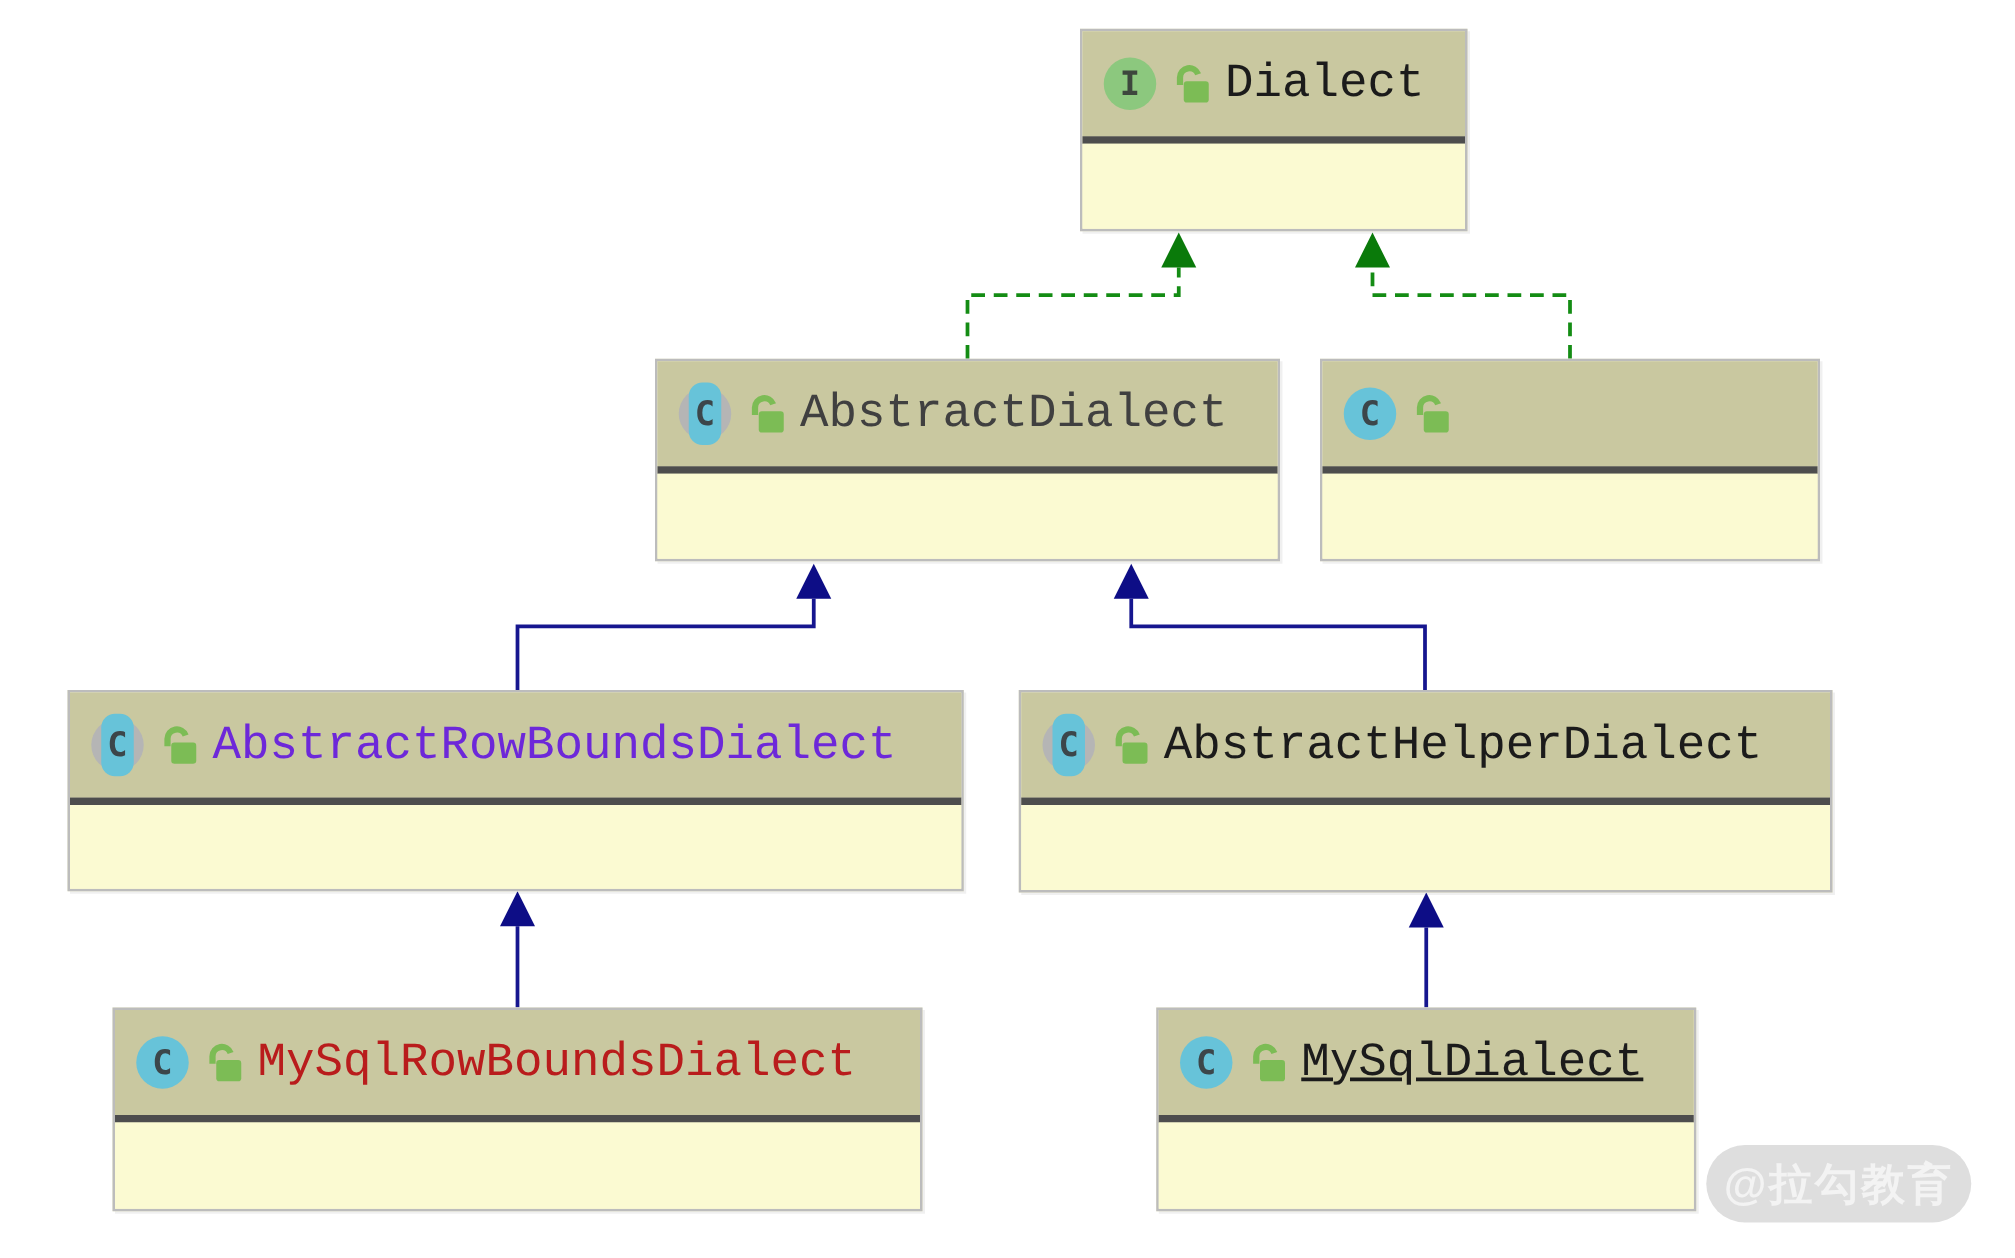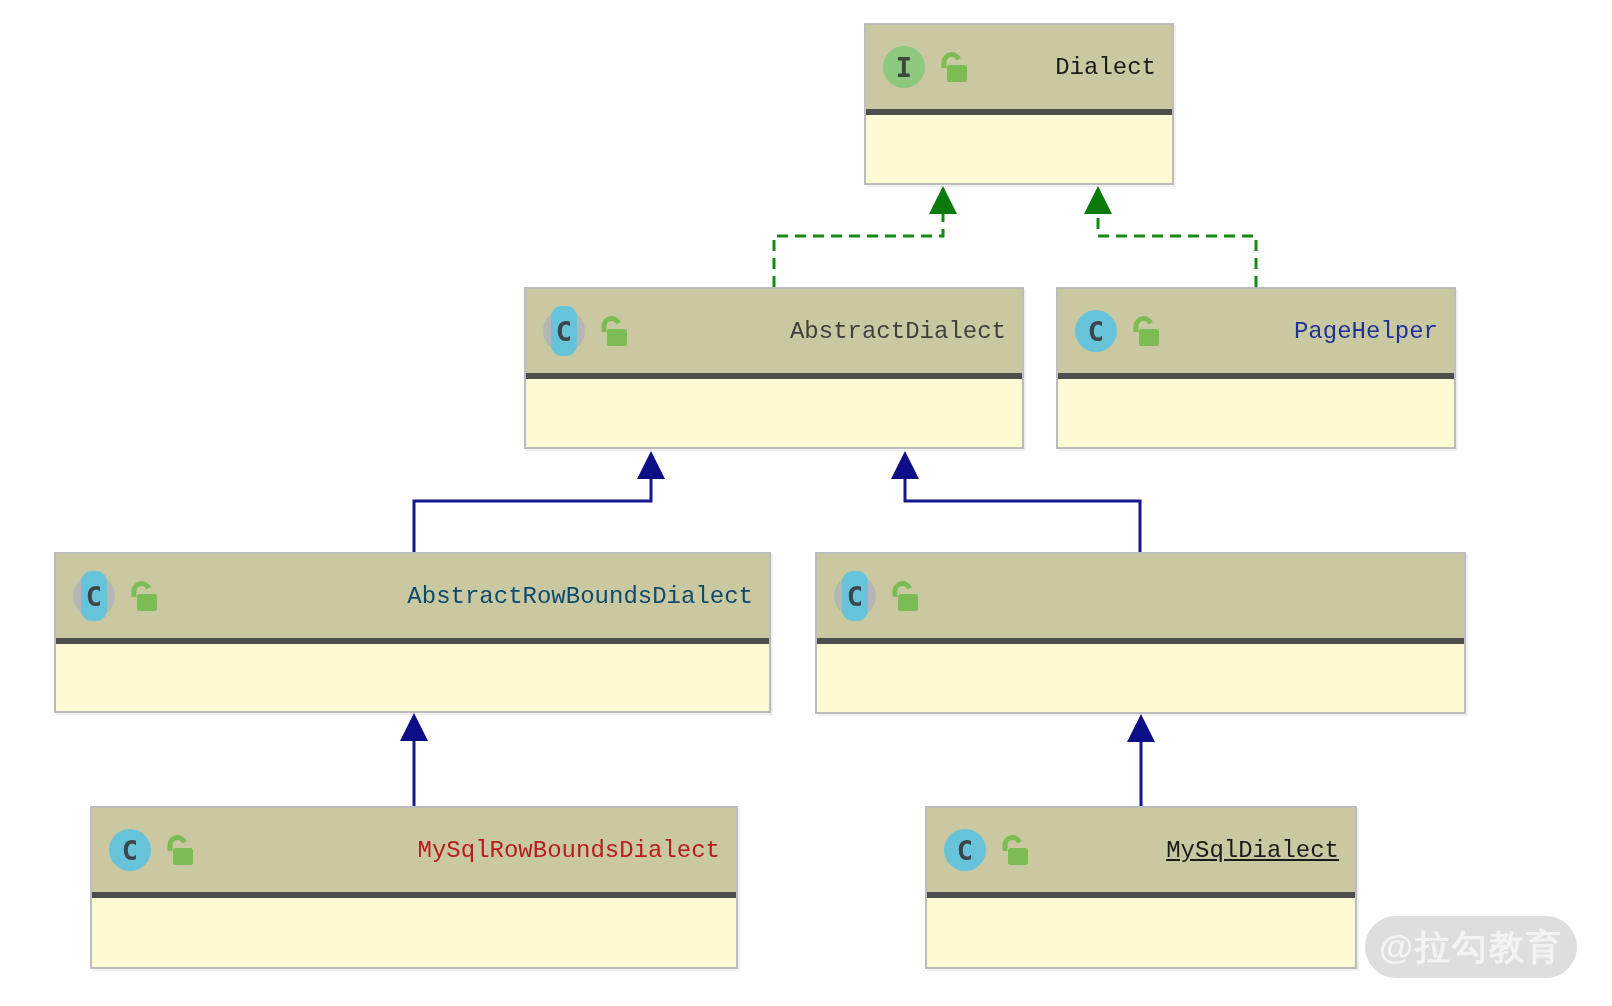--- a/index.html
+++ b/index.html
@@ -41,22 +41,22 @@
     height: 6px;
     flex: none;
     background: #4d4d4d;
   }
   .node-body {
     flex: 1;
     background: #fbfad2;
   }
   .node-label {
     flex: 1;
-    text-align: right;
-    font-size: 24px;
+    text-align: left;
+    font-size: 38px;
     letter-spacing: 0px;
     white-space: nowrap;
     color: #1b1b1b;
   }
   .badge {
     position: relative;
     width: 44px; height: 50px;
     flex: none;
     display: flex;
     align-items: center;
@@ -181,54 +181,54 @@
     <div class="node-header">
 
       <span class="badge badge-class">
           <i>C</i>
         </span>
 
       <svg class="lock" viewBox="0 0 30 32">
         <path d="M6 17 v-6 a7.5 7.5 0 0 1 14.5 -2.6" fill="none" stroke="#7cbc55" stroke-width="5"></path>
         <rect x="9" y="14" width="20" height="17" rx="2.5" fill="#7cbc55"></rect>
       </svg>
-      <span class="node-label" style="color: rgb(30, 50, 150);">PageHelper</span>
     </div>
     <div class="node-sep"></div>
     <div class="node-body"></div>
   </div>
 
   <div class="uml-node" style="left: 54px; top: 552px; width: 717px; height: 161px;">
     <div class="node-header">
 
       <span class="badge badge-abstract">
           <span class="pill"></span>
           <i>C</i>
         </span>
       <svg class="lock" viewBox="0 0 30 32">
         <path d="M6 17 v-6 a7.5 7.5 0 0 1 14.5 -2.6" fill="none" stroke="#7cbc55" stroke-width="5"></path>
         <rect x="9" y="14" width="20" height="17" rx="2.5" fill="#7cbc55"></rect>
       </svg>
-      <span class="node-label" style="color: #0c4a6e;">AbstractRowBoundsDialect</span>
+      <span class="node-label" style="color: #6d28d9;">AbstractRowBoundsDialect</span>
     </div>
     <div class="node-sep"></div>
     <div class="node-body"></div>
   </div>
 
   <div class="uml-node" style="left: 815px; top: 552px; width: 651px; height: 162px;">
     <div class="node-header">
 
       <span class="badge badge-abstract">
           <span class="pill"></span>
           <i>C</i>
         </span>
       <svg class="lock" viewBox="0 0 30 32">
         <path d="M6 17 v-6 a7.5 7.5 0 0 1 14.5 -2.6" fill="none" stroke="#7cbc55" stroke-width="5"></path>
         <rect x="9" y="14" width="20" height="17" rx="2.5" fill="#7cbc55"></rect>
       </svg>
+      <span class="node-label" style="color: rgb(27, 27, 27);">AbstractHelperDialect</span>
     </div>
     <div class="node-sep"></div>
     <div class="node-body"></div>
   </div>
 
   <div class="uml-node" style="left: 90px; top: 806px; width: 648px; height: 163px;">
     <div class="node-header">
 
       <span class="badge badge-class">
           <i>C</i>

